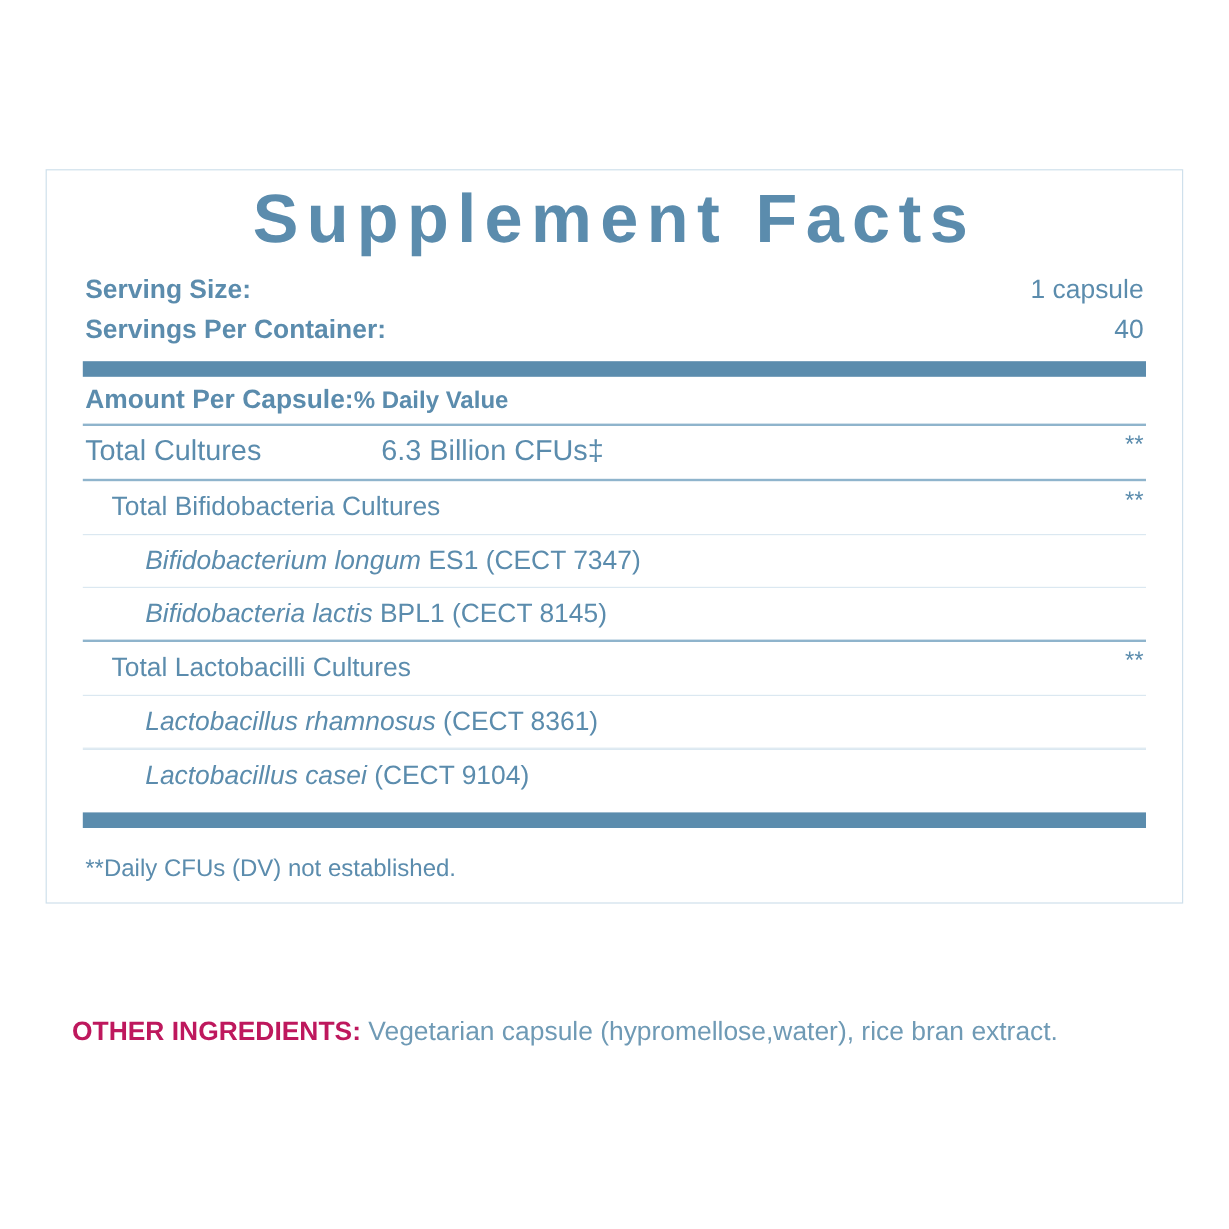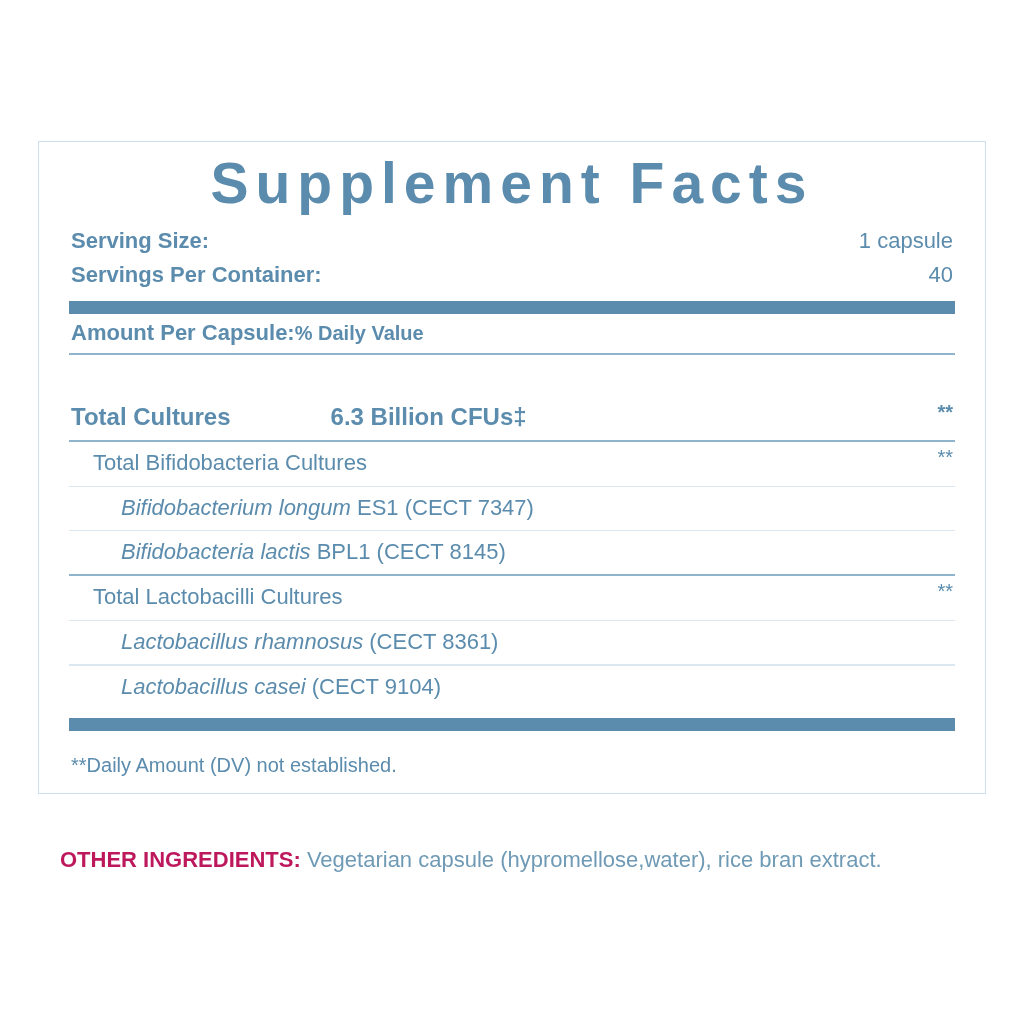--- a/index.html
+++ b/index.html
@@ -103,27 +103,26 @@
     justify-content: flex-start;
     padding: 6px 2px 7px 2px;
   }
   .row.header .dv {
     top: 0;
     flex: 0 0 auto;
     font-size: 20px;
   }
 
   .row.total {
-    font-weight: bold;
+    font-weight: normal;
     font-size: 24px;
     padding: 7px 2px 8px 2px;
   }
   .row.total .amount {
     padding-left: 100px;
-    margin-top: 41px;
   }
 
   .indent1 .name { padding-left: 22px; }
   .indent2 .name { padding-left: 50px; font-style: italic; }
   .indent2 .plain { font-style: normal; }
 
   .footnote {
     font-size: 20px;
     padding: 12px 2px 2px 2px;
     line-height: 1.2;
@@ -218,20 +217,20 @@
     <div class="rule-thin"></div>
 
     <div class="row indent2">
       <span class="name"><span>Lactobacillus casei</span><span class="plain"> (CECT 9104)</span></span>
       <span class="amount"></span>
       <span class="dv"></span>
     </div>
 
     <div class="bar-thick bottom"></div>
 
-    <div class="footnote">**Daily Amount (DV) not established.</div>
+    <div class="footnote">**Daily CFUs (DV) not established.</div>
   </div>
 
   <div class="other">
     <b>OTHER INGREDIENTS:</b><span> Vegetarian capsule (hypromellose,water), rice bran extract.</span>
   </div>
 
 </div>
 
 </body></html>

